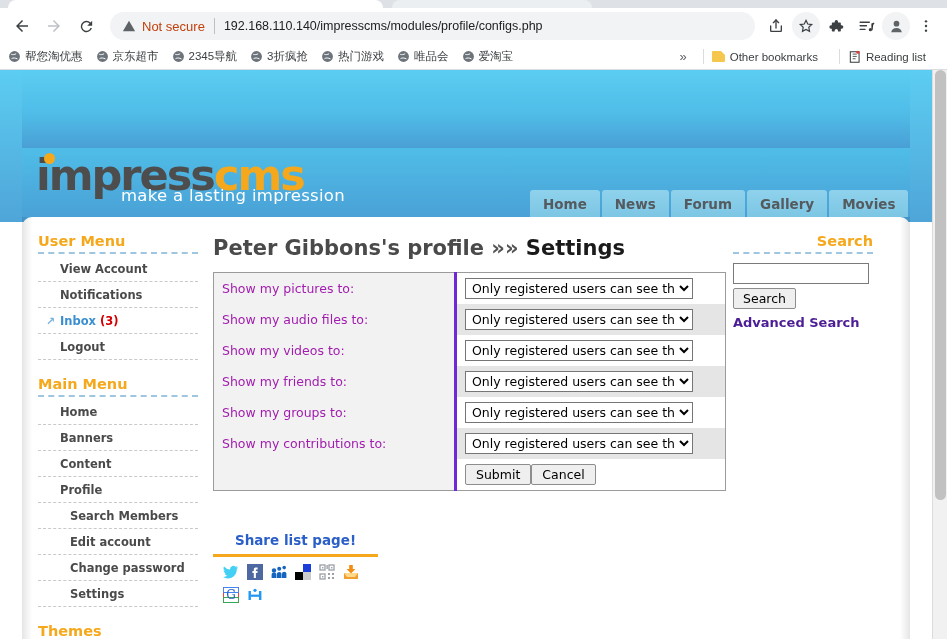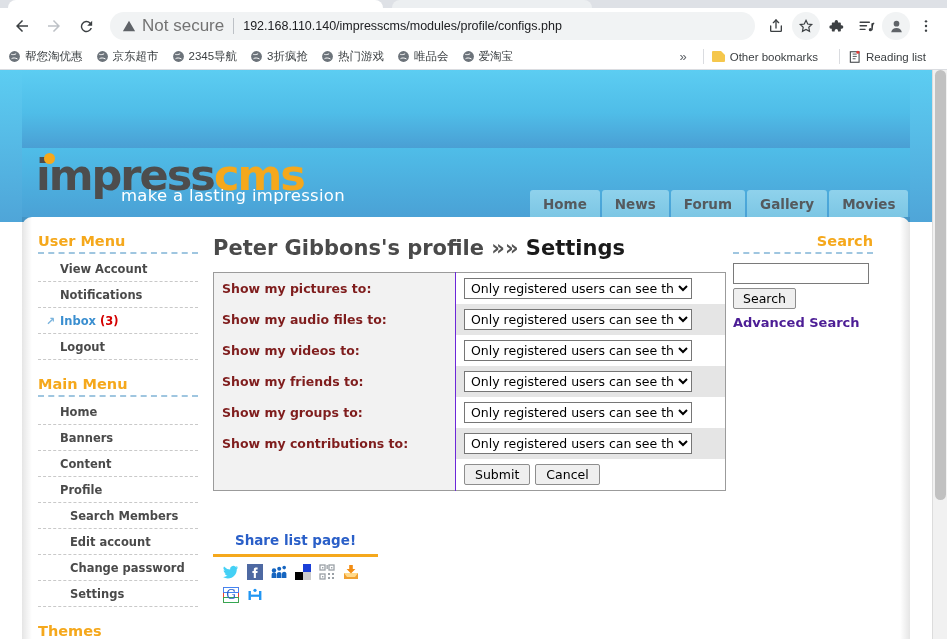--- a/index.html
+++ b/index.html
@@ -56,21 +56,21 @@
     background: #f1f3f4;
     border-radius: 14px;
     display: flex;
     align-items: center;
     padding: 0 12px;
     margin: 0 6px 0 8px;
     min-width: 0;
   }
   .omnibox .warn-icon { flex: 0 0 auto; margin-right: 6px; display:flex; }
   .omnibox .notsecure {
-    font-size: 17px; color: #737373;
+    font-size: 13px; color: #c2410c;
     flex: 0 0 auto;
     white-space: nowrap;
     text-align: right;
   }
   .omnibox .vsep {
     width: 1px; height: 16px; background: #bdc1c6;
     margin: 0 9px; flex: 0 0 auto;
   }
   .omnibox .url {
     font-size: 12.5px; color: #202124;
@@ -318,24 +318,24 @@
     border-bottom: 3px solid #f5a81c;
     background: #ffffff;
   }
   table.form td {
     font-size: 12.5px;
     font-family: "DejaVu Sans", sans-serif;
     padding: 5px 8px;
     vertical-align: middle;
   }
   table.form td.lbl {
-    font-weight: bold;
-    color: #7f1d1d;
+    font-weight: normal;
+    color: #a21caf;
     width: 242px;
-    border-right: 1px solid #6d28d9;
+    border-right: 3px solid #6d28d9;
   }
   table.form tr.odd td.lbl { background: #f2f2f2; }
   table.form tr.odd td.val { background: #ffffff; }
   table.form tr.even td.lbl { background: #f2f2f2; }
   table.form tr.even td.val { background: #e5e5e5; }
   table.form tr.btnrow td.lbl { background: #f2f2f2; }
   table.form tr.btnrow td.val { background: #ffffff; }
 
   select.sel {
     font-family: "DejaVu Sans", sans-serif;
@@ -347,21 +347,20 @@
     width: 228px;
   }
   button.btn {
     font-family: "DejaVu Sans", sans-serif;
     font-size: 12.5px;
     padding: 2px 10px;
     border: 1px solid #8d8d8d;
     background: #efefef;
     color: #000;
     border-radius: 2px;
-    margin-right: 5px;
   }
 
   
   .share {
     position: absolute;
     left: 213px; top: 462px;
     width: 165px;
     z-index: 12;
   }
   .share-title {

